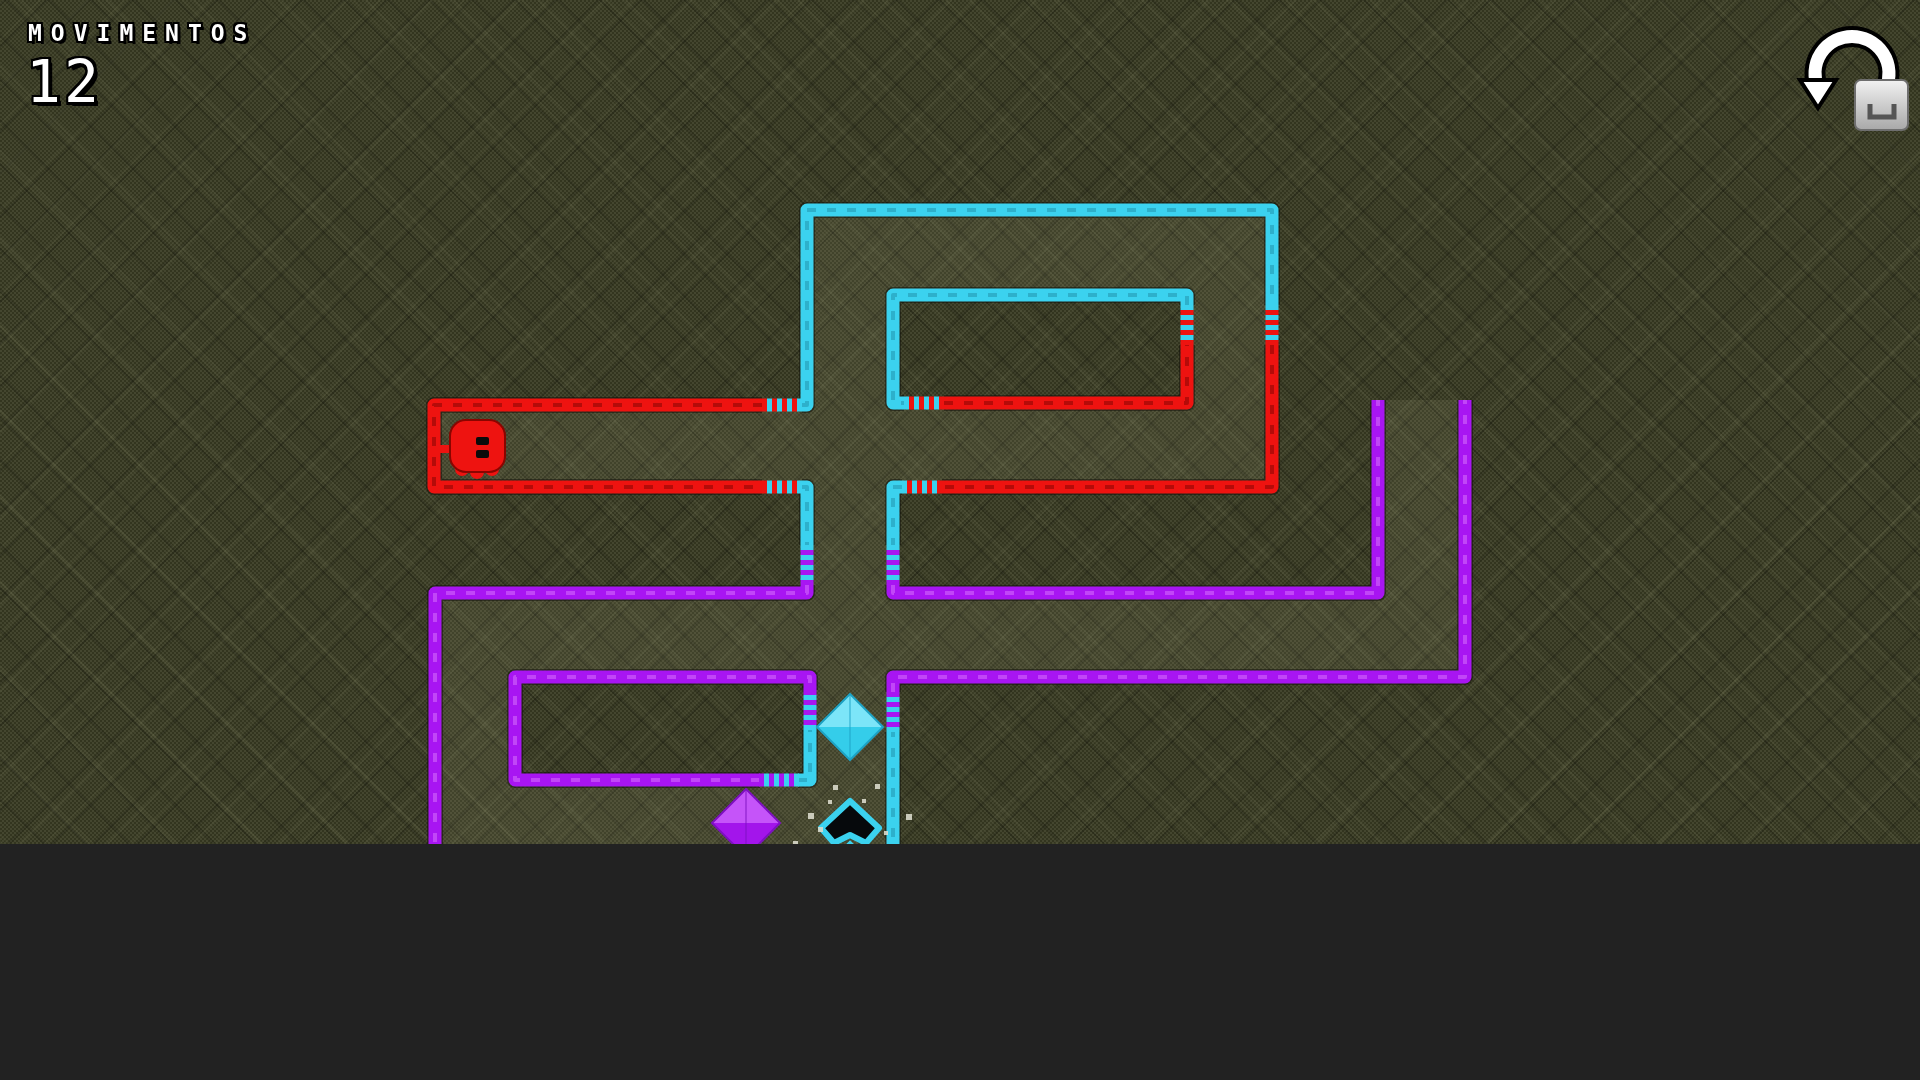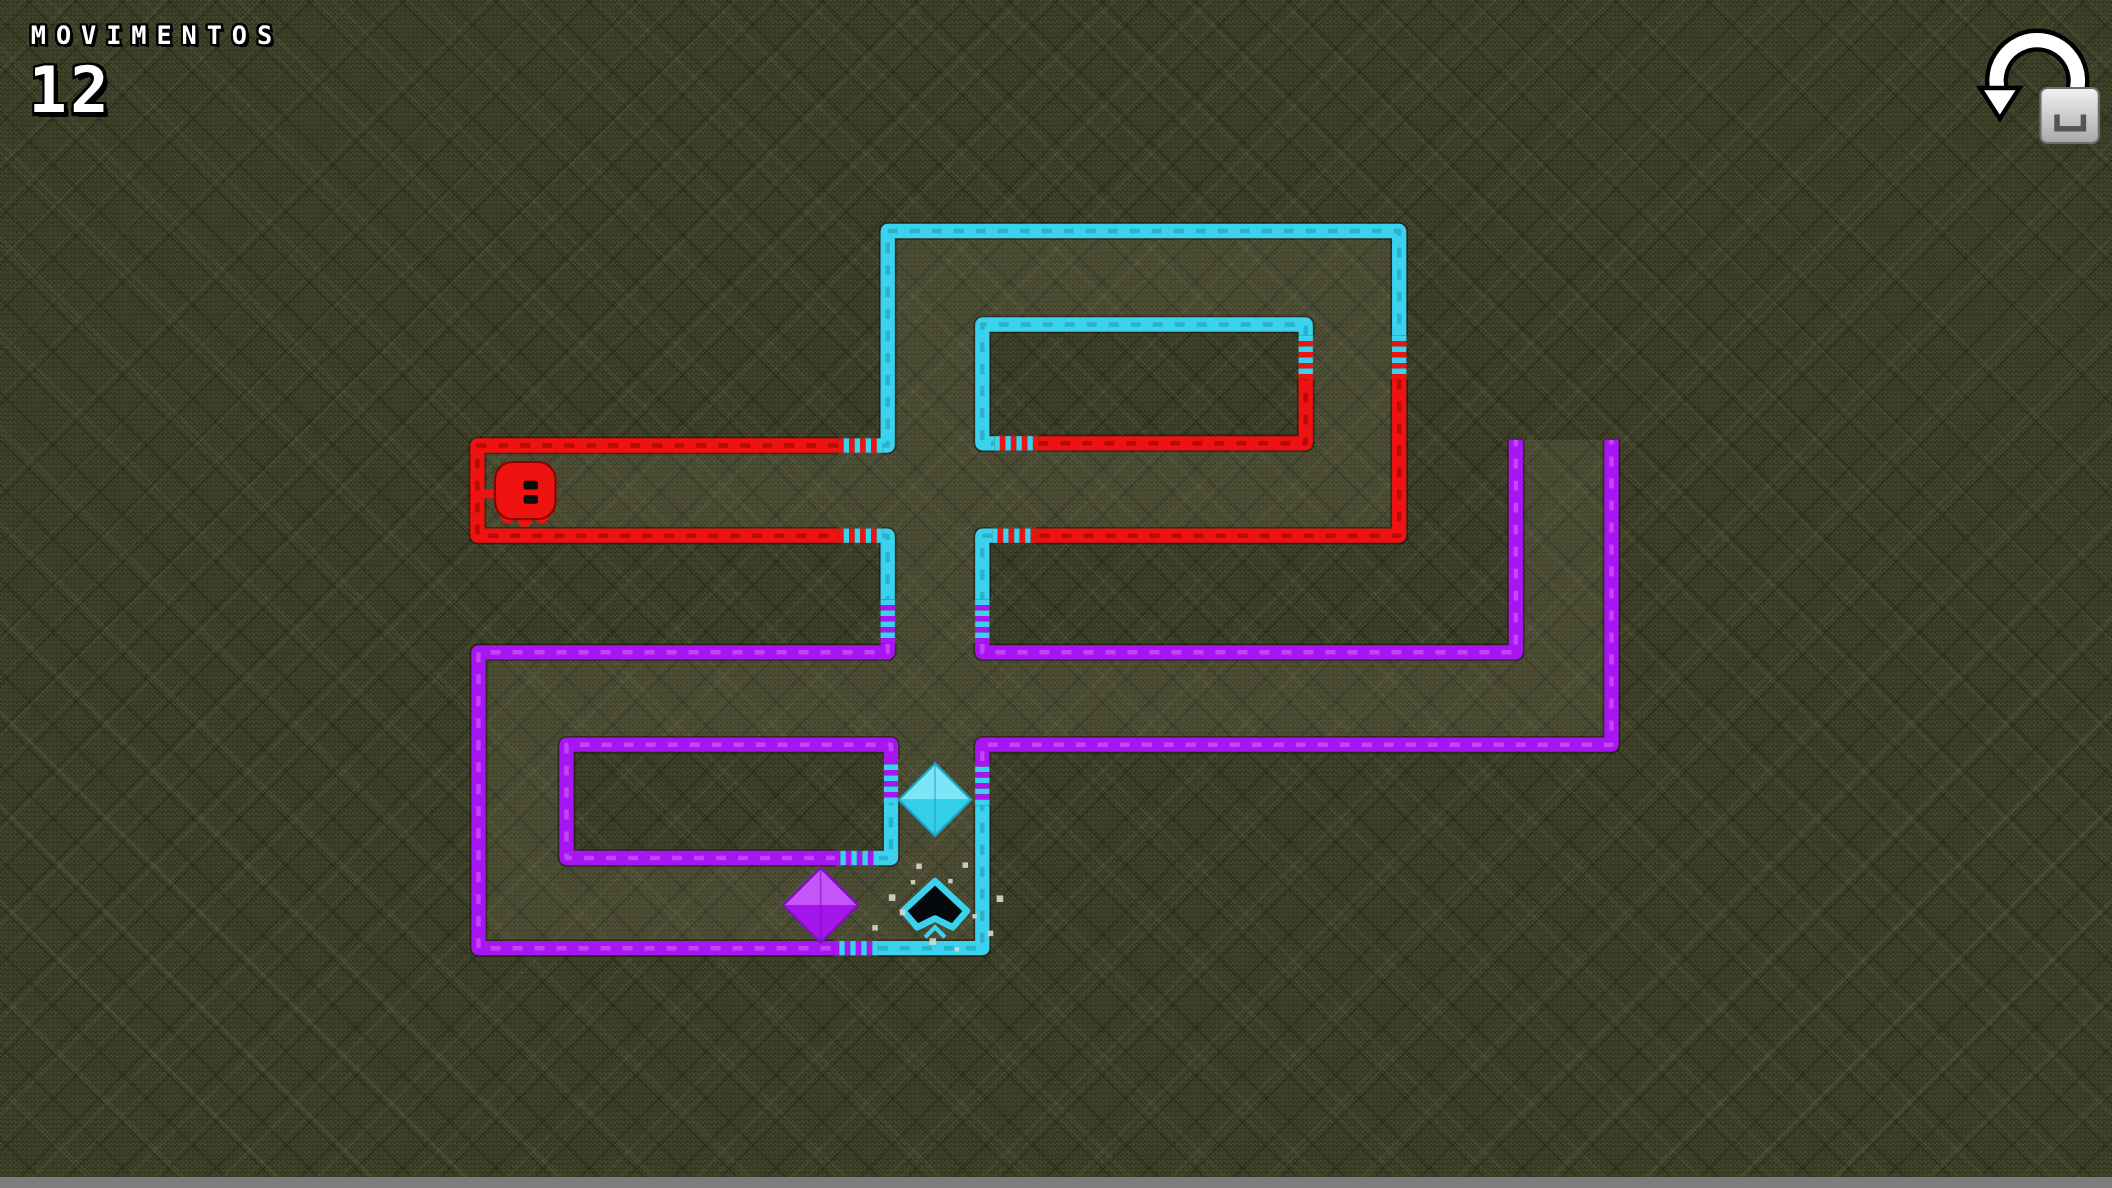--- a/index.html
+++ b/index.html
@@ -1,38 +1,38 @@
 <!DOCTYPE html>
 <html><head>
 <meta charset="utf-8">
 <style>
   html,body{margin:0;padding:0;background:#222;}
   .stage{
-    position:relative;width:1920px;height:1080px;overflow:hidden;
+    position:relative;width:1920px;height:844px;overflow:hidden;
     background-color:#3d3f2c;
     background-image:
       repeating-linear-gradient(45deg, rgba(0,0,0,0.15) 0 2px, transparent 2px 5px, rgba(152,154,112,0.07) 5px 7px, transparent 7px 30px, rgba(0,0,0,0.12) 30px 33px, transparent 33px 60px),
       repeating-linear-gradient(-45deg, rgba(0,0,0,0.15) 0 2px, transparent 2px 5px, rgba(152,154,112,0.07) 5px 7px, transparent 7px 30px, rgba(0,0,0,0.12) 30px 33px, transparent 33px 60px),
       repeating-linear-gradient(45deg, rgba(182,184,142,0.06) 0 3px, transparent 3px 61px),
       repeating-linear-gradient(-45deg, rgba(182,184,142,0.06) 0 3px, transparent 3px 61px),
       conic-gradient(#44462f 25%, #33351f 0 50%, #44462f 0 75%, #33351f 0);
     background-size:auto,auto,auto,auto,4px 4px;
     font-family:"DejaVu Sans Mono",monospace;
     text-align:right;
   }
   .maze-svg{position:absolute;left:0;top:0;}
   .hud-label{
     position:absolute;left:28px;top:20px;
     font-weight:bold;font-size:23px;letter-spacing:9px;color:#ffffff;
     text-shadow:-2px 0 #000,2px 0 #000,0 -2px #000,0 2px #000,
                 2px 2px #000,-2px -2px #000,2px -2px #000,-2px 2px #000,3px 3px 0 #000;
   }
   .hud-value{
     position:absolute;left:26px;top:48px;
-    font-weight:bold;font-size:58px;letter-spacing:3px;color:#ffffff;
+    font-weight:normal;font-size:58px;letter-spacing:3px;color:#ffffff;
     text-shadow:-2px 0 #000,2px 0 #000,0 -2px #000,0 2px #000,
                 3px 3px #000,-2px -2px #000,3px -2px #000,-2px 3px #000,4px 4px 0 #000;
   }
   .restart-btn{position:absolute;left:1793px;top:8px;width:122px;height:130px;cursor:pointer;}
   .bottom-bar{position:absolute;left:0;top:1070px;width:1920px;height:10px;}
 </style>
 </head>
 <body>
 
 <div class="stage">

